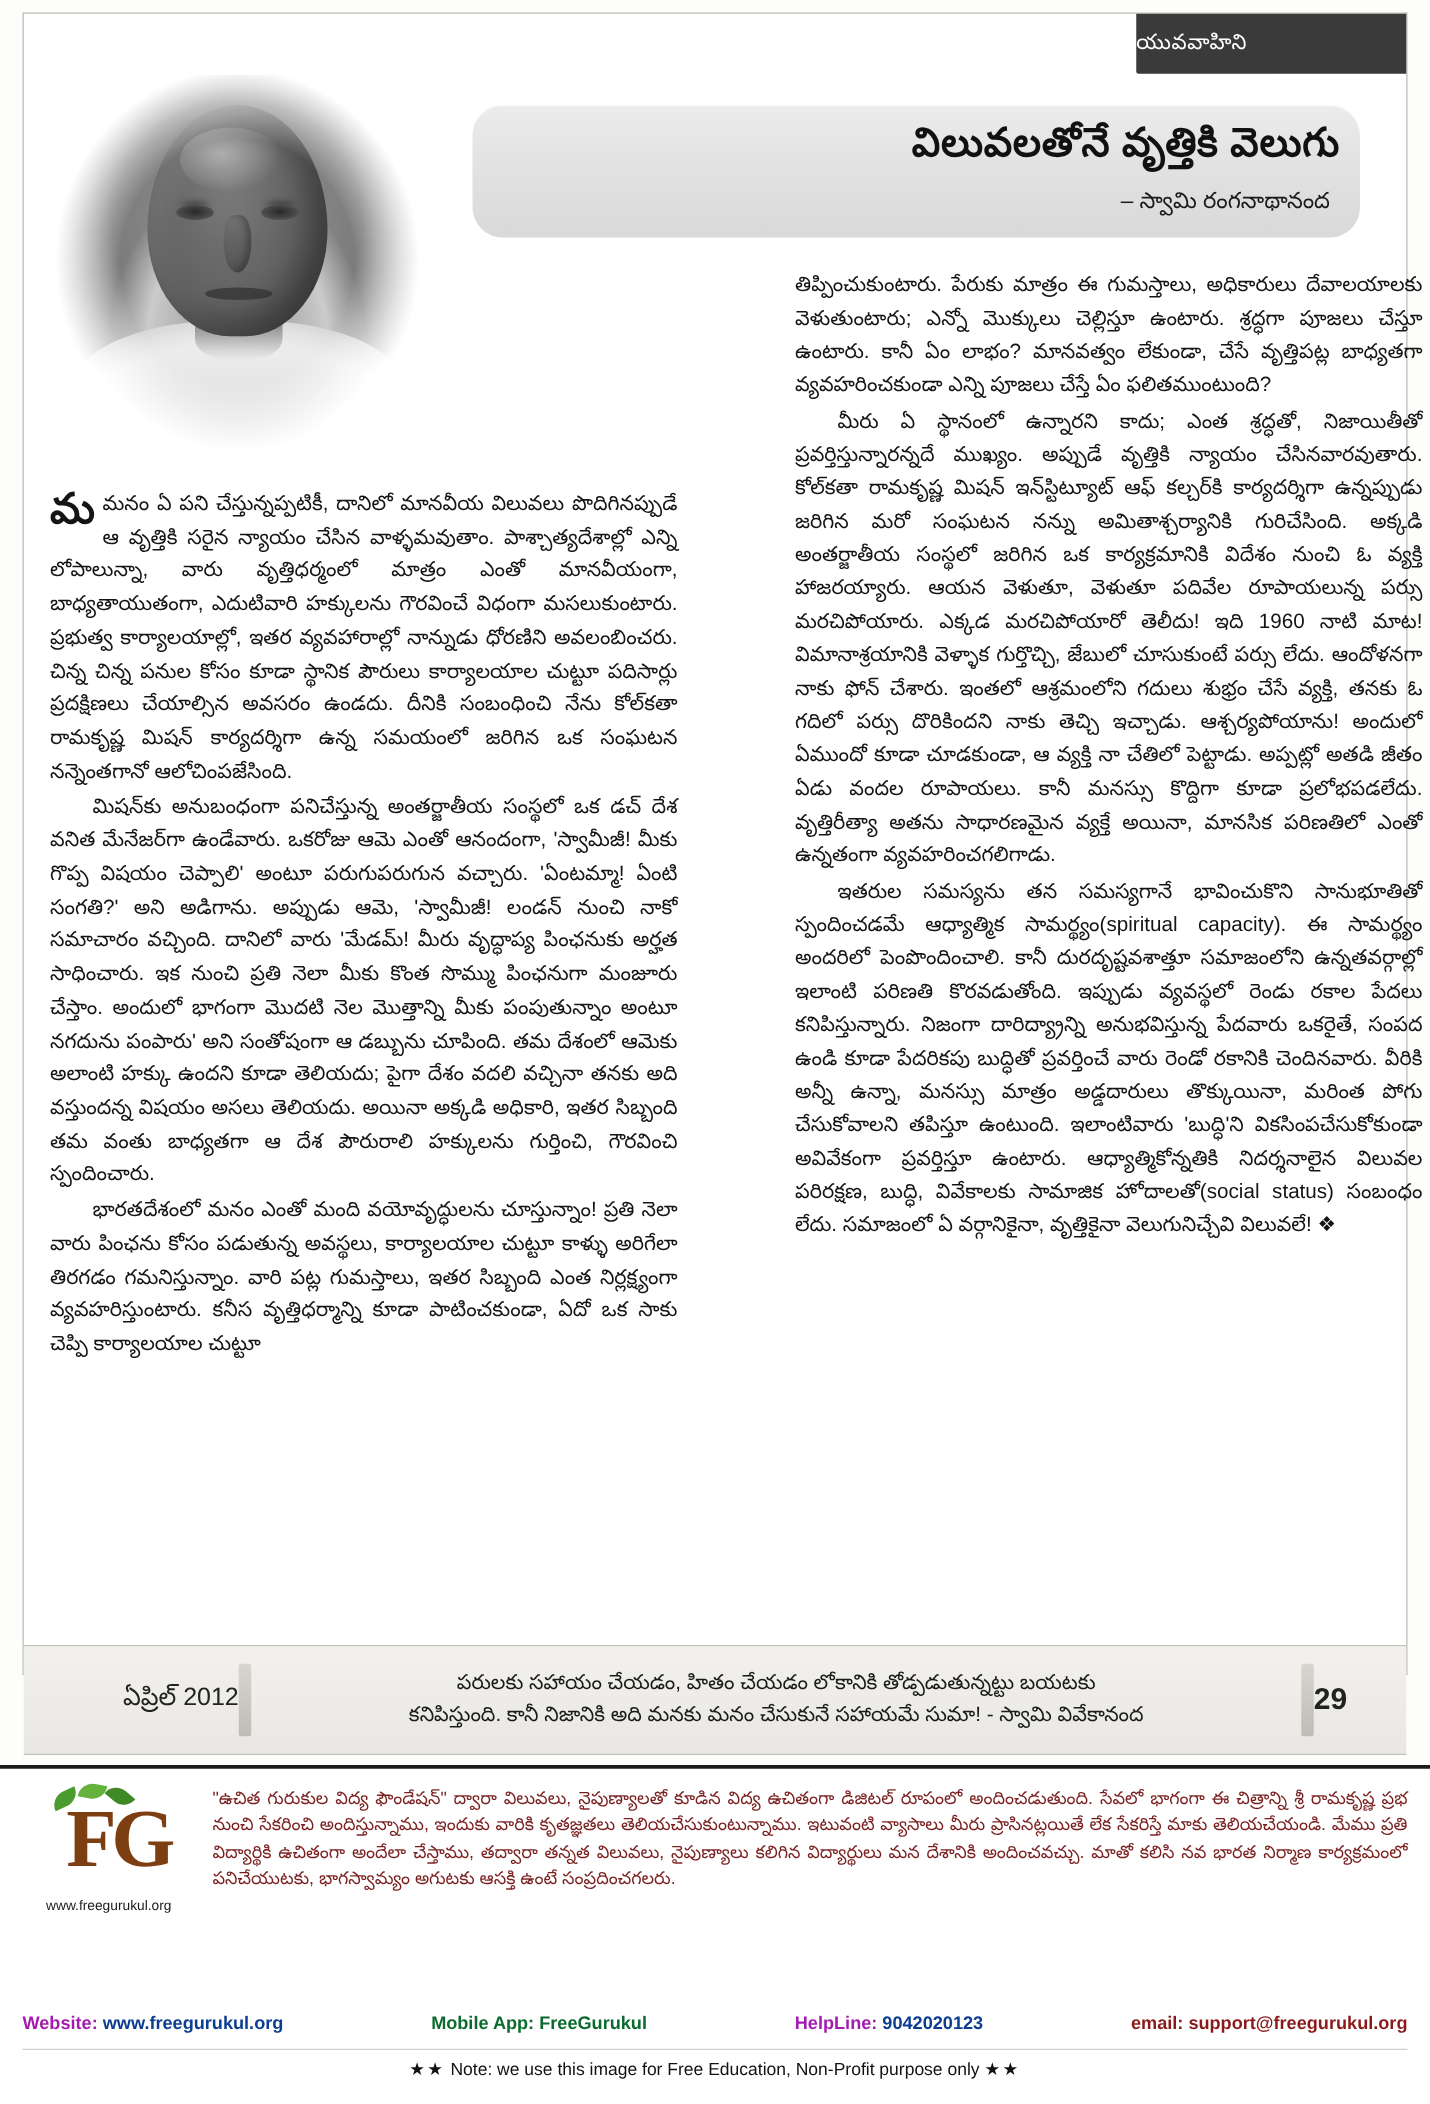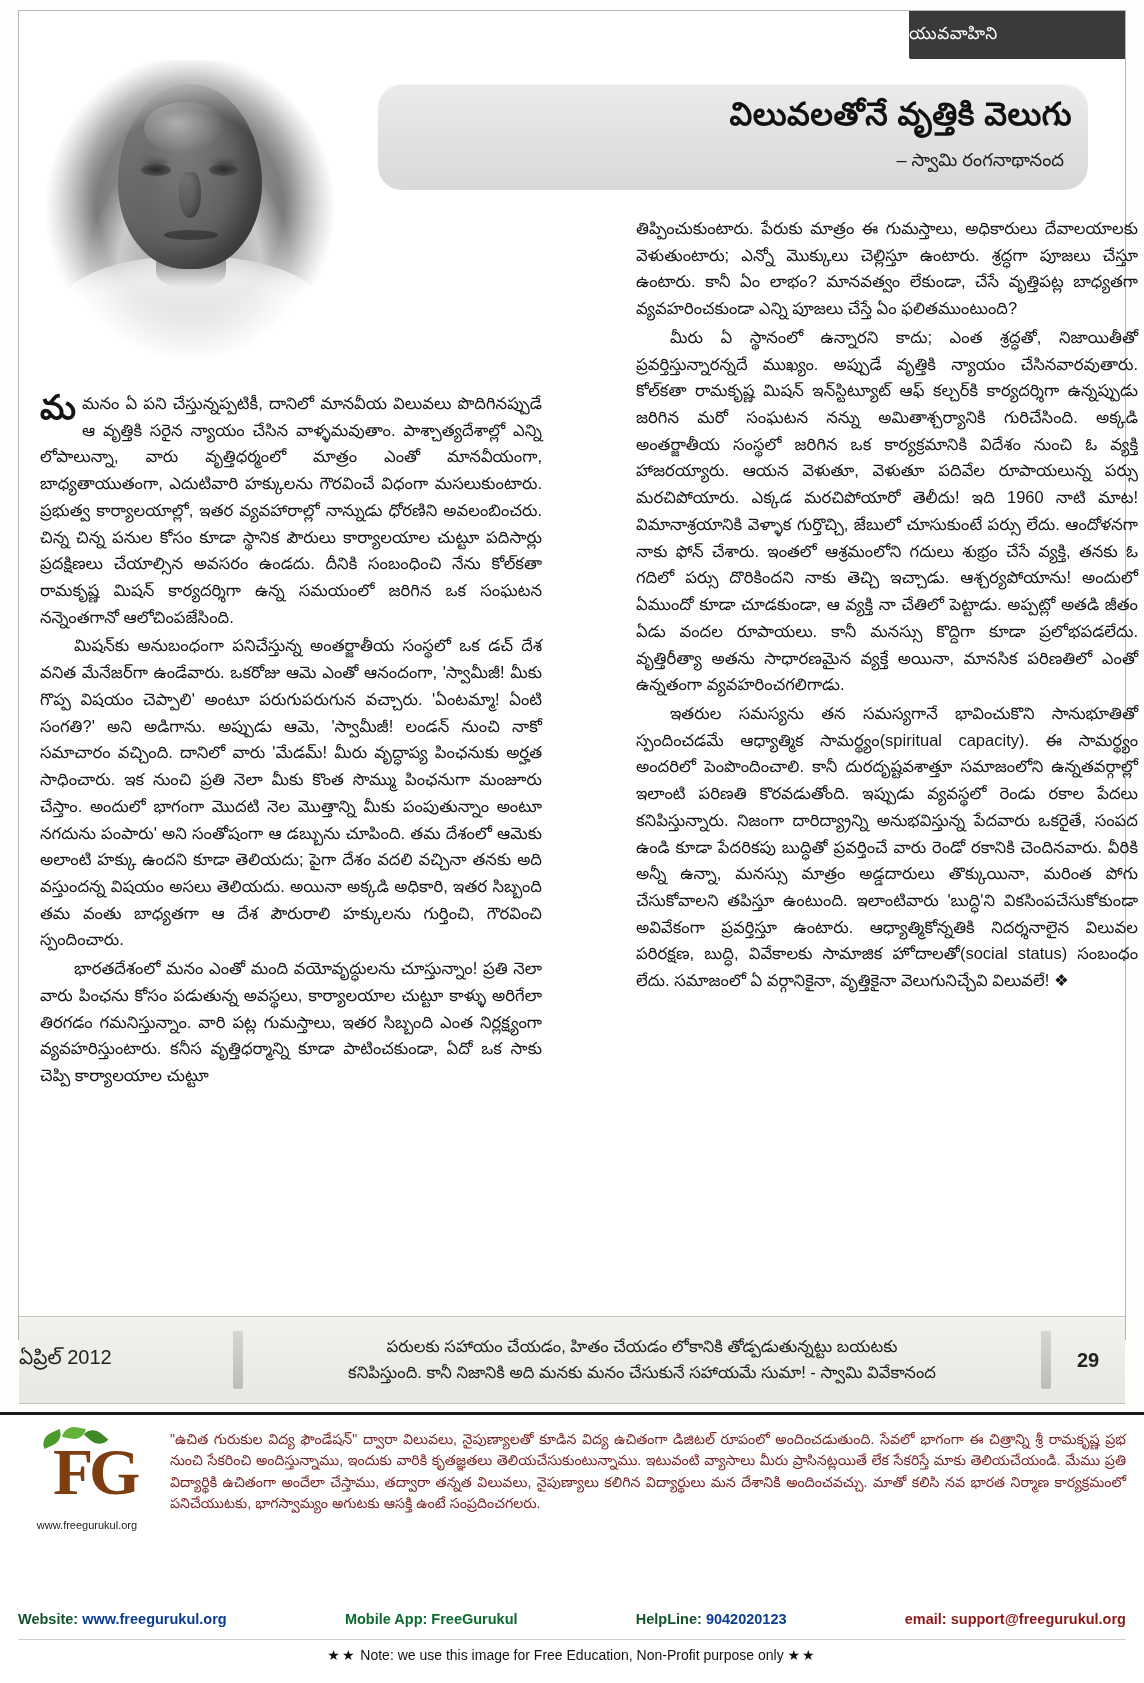--- a/index.html
+++ b/index.html
@@ -176,43 +176,42 @@
     position: absolute;
     left: 19px; top: 1316px;
     width: 1106px; height: 88px;
     background: linear-gradient(180deg,#f2f1ee,#e8e7e3);
     border-top: 1px solid #c2c1bc;
     border-bottom: 1px solid #c2c1bc;
     display: flex;
     align-items: center;
   }
   .footer-date {
-    width: 214px;
-    text-align: left;
+    width: 172px;
+    text-align: right;
     font-size: 20px;
     color: #222;
   }
   .footer-sep {
     width: 10px; height: 58px;
     background: linear-gradient(180deg,#d6d5d0,#bdbcb7);
     border-radius: 2px;
   }
   .footer-quote {
     flex: 1;
     padding: 0 16px;
     font-size: 16.5px;
     line-height: 1.55;
     text-align: center;
     font-weight: normal;
     color: #1a1a1a;
   }
   .footer-page {
     width: 74px;
-    text-align: center;
-    font-size: 20px;
+    font-size: 24px;
     font-weight: bold;
     color: #222;
   }
   
   .notice {
     position: absolute;
     left: 0; top: 1412px;
     width: 1144px; height: 271px;
     background: #ffffff;
     border-top: 3px solid #1b1b1b;
@@ -262,21 +261,21 @@
     padding-top: 4px;
   }
   .contact-row {
     position: absolute;
     left: 18px; right: 18px; top: 196px;
     display: flex;
     justify-content: space-between;
     font-size: 14.5px;
     font-weight: bold;
   }
-  .contact-row .c-label { color: #14532d; }
+  .contact-row .c-label { color: #a21caf; }
   .contact-row .c-val { color: #0b3d91; }
   .contact-row .item.green .c-label,
   .contact-row .item.green .c-val { color: #0b6b2e; }
   .contact-row .item.red .c-label,
   .contact-row .item.red .c-val { color: #8a1a1a; }
   .note-row {
     position: absolute;
     left: 0; right: 0; top: 232px;
     text-align: center;
     font-size: 14px;

